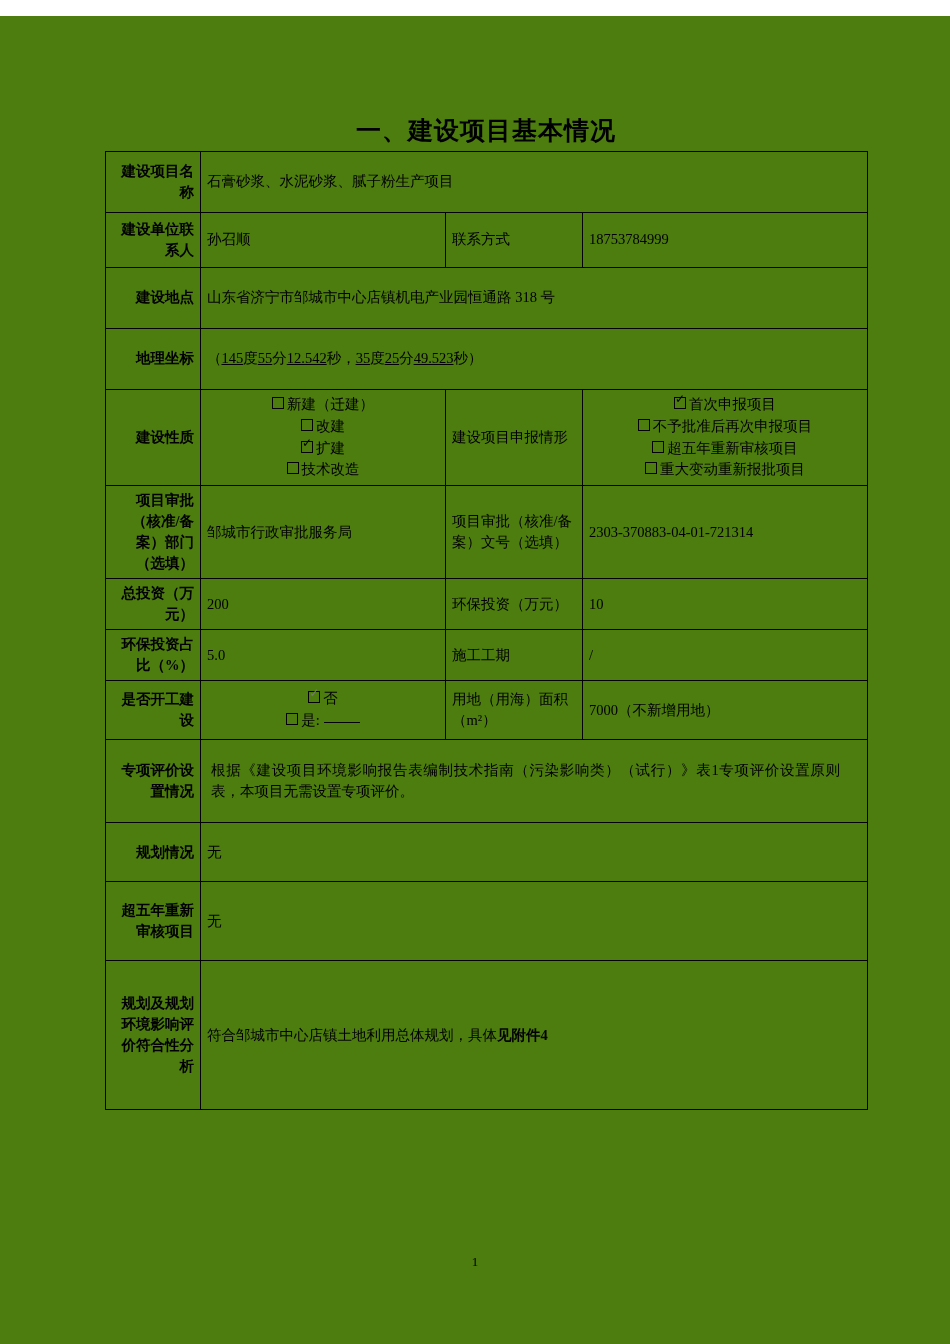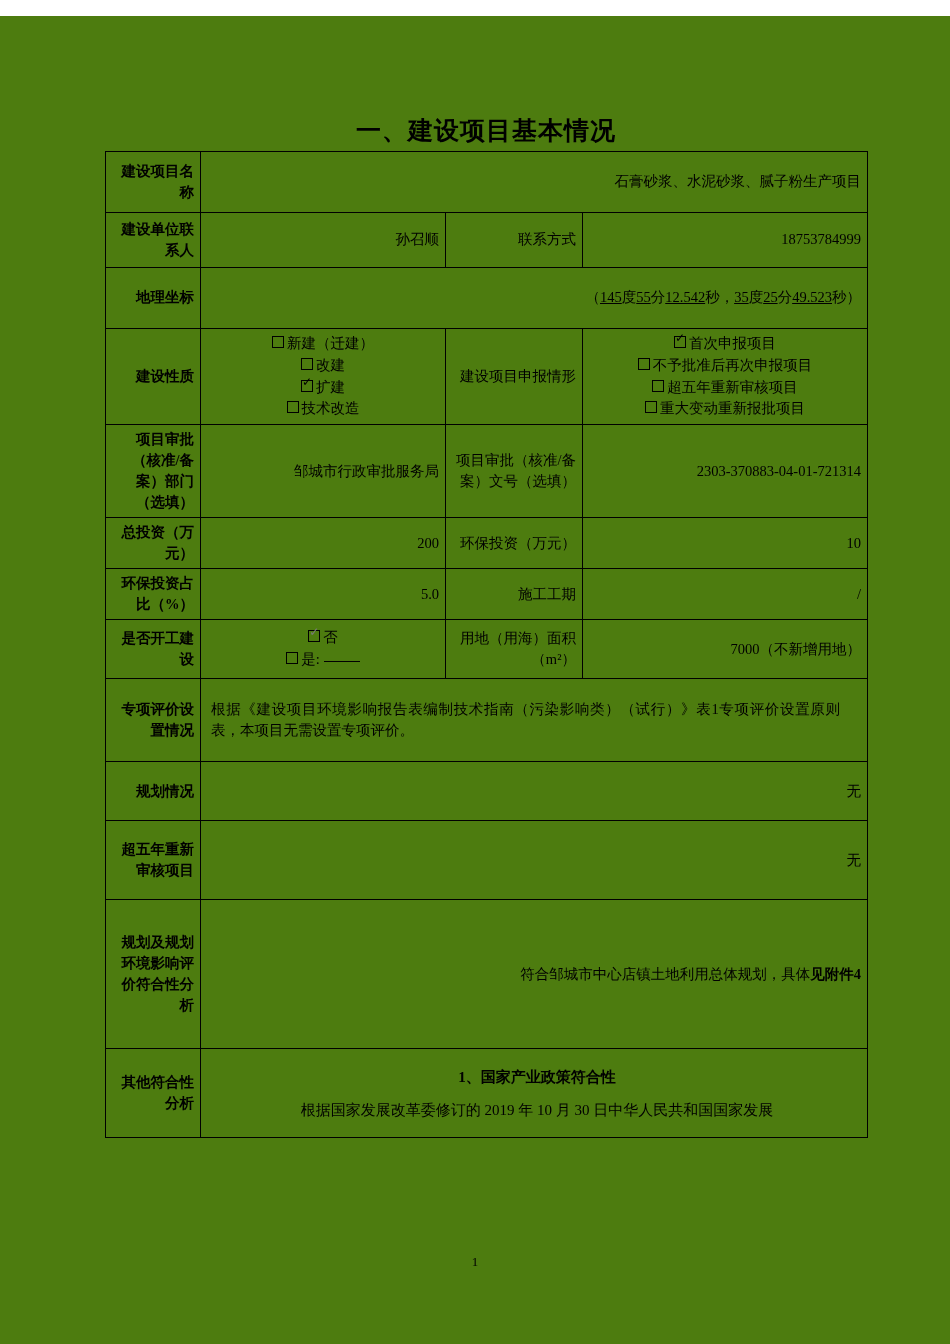--- a/index.html
+++ b/index.html
@@ -47,21 +47,21 @@
     font-size: 14.5px;
     line-height: 1.45;
     vertical-align: middle;
     word-break: break-word;
   }
   .lbl {
     text-align: right;
     font-weight: bold;
   }
   .ctr {
-    text-align: right;
+    text-align: left;
   }
   .lft {
     text-align: center;
   }
   .just {
     text-align: justify;
     text-justify: inter-ideograph;
   }
   .cb-line {
     display: block;
@@ -154,20 +154,24 @@
       </tr>
 
 
       <tr>
         <td class="lbl">建设单位联系人</td>
         <td class="ctr" style="height:46px">孙召顺</td>
         <td class="ctr">联系方式</td>
         <td class="ctr">18753784999</td>
       </tr>
 
+      <tr>
+        <td class="lbl">建设地点</td>
+        <td class="ctr" colspan="3" style="height:52px">山东省济宁市邹城市中心店镇机电产业园恒通路 318 号</td>
+      </tr>
 
       <tr>
         <td class="lbl">地理坐标</td>
         <td class="ctr" colspan="3" style="height:52px">
           <span class="nowrap">
             <span>（</span><span class="u">145</span><span>度</span><span class="u">55</span><span>分</span><span class="u">12.542</span><span>秒</span><span>，</span><span class="u">35</span><span>度</span><span class="u">25</span><span>分</span><span class="u">49.523</span><span>秒</span><span>）</span>
           </span>
         </td>
       </tr>
 
@@ -235,26 +239,19 @@
         <td class="ctr" colspan="3" style="height:70px">无</td>
       </tr>
 
       <tr>
         <td class="lbl">规划及规划环境影响评价符合性分析</td>
         <td class="ctr" colspan="3" style="height:140px">
           <span>符合邹城市中心店镇土地利用总体规划，具体</span><span class="bold">见附件4</span>
         </td>
       </tr>
 
-      <tr>
-        <td class="lbl">其他符合性分析</td>
-        <td class="lft" colspan="3" style="height:80px; padding-left:12px">
-          <span class="para-head">1、国家产业政策符合性</span>
-          <span class="para-body">根据国家发展改革委修订的 2019 年 10 月 30 日中华人民共和国国家发展</span>
-        </td>
-      </tr>
 
     </tbody>
   </table>
 
   <div class="page-num">1</div>
 
 </div>
 
 </body></html>

